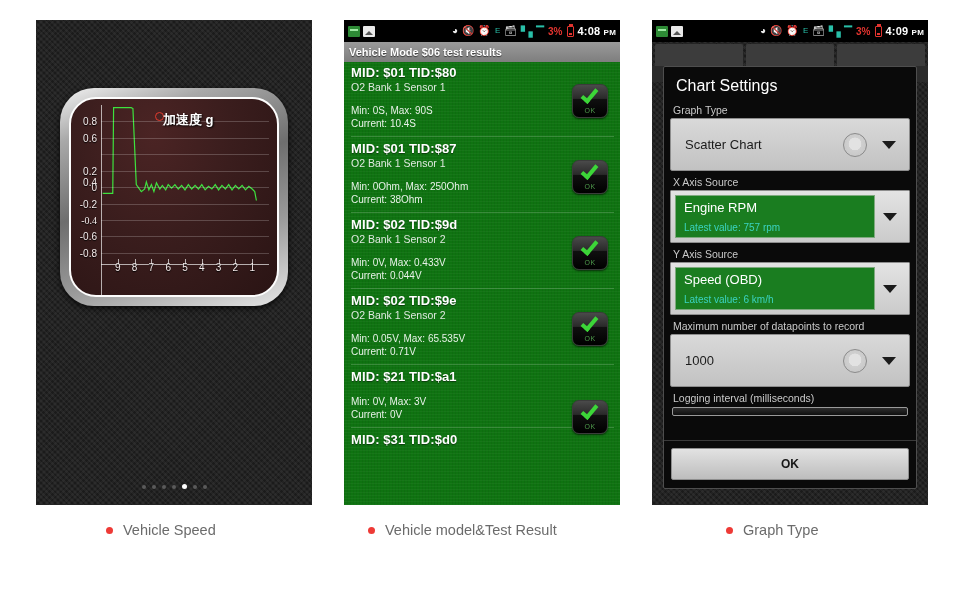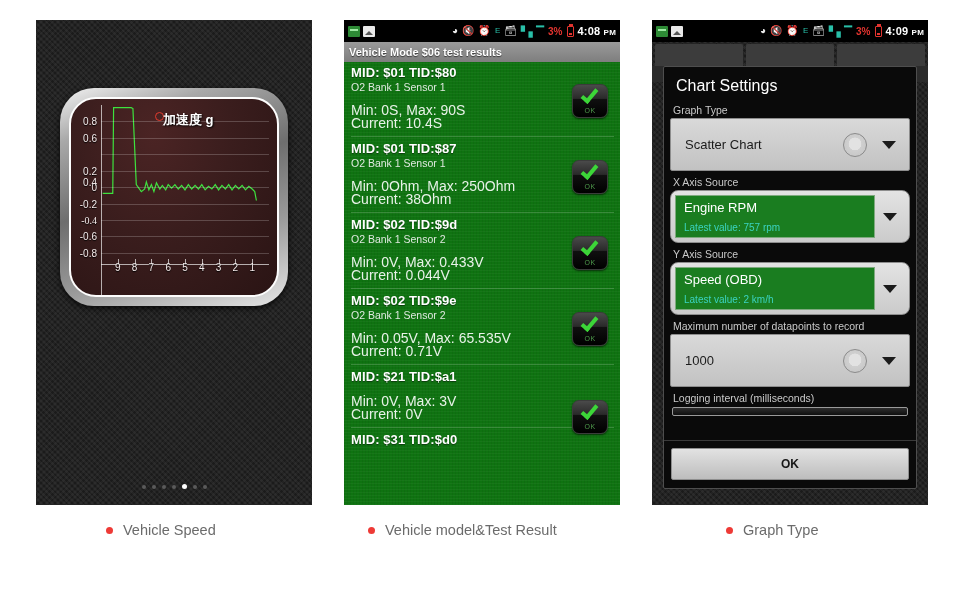--- a/index.html
+++ b/index.html
@@ -107,21 +107,21 @@
     background:
       repeating-linear-gradient(0deg, rgba(255,255,255,.035) 0 1px, rgba(0,0,0,0) 1px 3px),
       repeating-linear-gradient(90deg, rgba(0,0,0,.05) 0 1px, rgba(0,0,0,0) 1px 3px),
       #0f7311;
     overflow: hidden;
   }
   .tr-item { position: relative; padding: 3px 6px 4px 7px; }
   .tr-sep { height: 1px; background: rgba(255,255,255,.18); margin: 2px 6px 1px 7px; }
   .tr-mid { color: #fff; font-weight: bold; font-size: 13px; letter-spacing: .1px; text-shadow: 0 1px 1px rgba(0,0,0,.5); }
   .tr-sub { color: #dfe9df; font-size: 10.5px; margin-top: 1px; }
-  .tr-vals { color: #e8f2e8; font-size: 14px; line-height: 13px; margin-top: 11px; }
+  .tr-vals { color: #e8f2e8; font-size: 10px; line-height: 13px; margin-top: 11px; }
   .okbadge {
     position: absolute; right: 12px; width: 36px; height: 34px; border-radius: 7px;
     background: linear-gradient(#4a4a4a 0%, #2a2a2a 42%, #101010 44%, #000 100%);
     border: 1px solid #3b3b3b;
     box-shadow: 0 1px 2px rgba(0,0,0,.6);
   }
   .okbadge .chk {
     position: absolute; left: 8px; top: 5px; width: 17px; height: 9px;
     border-left: 4px solid #3cd638; border-bottom: 4px solid #3cd638;
     transform: rotate(-50deg);
@@ -156,21 +156,21 @@
     border: 1.5px solid #8b8b8b;
     background: radial-gradient(circle at 50% 45%, #e2e2e2 0 38%, #cfcfcf 40%, #c4c4c4 100%);
   }
   .caret {
     position: absolute; right: 13px; top: 50%; transform: translateY(-50%);
     width: 0; height: 0; border-left: 7px solid transparent; border-right: 7px solid transparent;
     border-top: 8px solid #1b1b1b;
   }
   .spinner-green {
     background: linear-gradient(#e3e3e3,#cbcbcb);
-    border: 1px solid #8d8d8d; border-radius: 8px;
+    border: 1px solid #8d8d8d; border-radius: 1px;
     height: 53px; position: relative; margin-bottom: 4px; padding: 3px;
   }
   .sg-inner {
     position: absolute; left: 4px; top: 4px; bottom: 4px; right: 34px;
     background: #1a7d20; border: 1px solid #7faa7f;
     padding: 4px 0 0 8px;
   }
   .sg-title { color: #ffffff; font-size: 13px; }
   .sg-latest { color: #3bd3c0; font-size: 10px; position: absolute; left: 8px; bottom: 4px; }
   .spinner-green .caret { right: 12px; border-top-color: #1b1b1b; }
@@ -389,21 +389,21 @@
             <div class="sg-title">Engine RPM</div>
             <div class="sg-latest">Latest value: 757 rpm</div>
           </div>
           <span class="caret"></span>
         </div>
 
         <div class="field-label">Y Axis Source</div>
         <div class="spinner-green">
           <div class="sg-inner">
             <div class="sg-title">Speed (OBD)</div>
-            <div class="sg-latest">Latest value: 2 km/h</div>
+            <div class="sg-latest">Latest value: 6 km/h</div>
           </div>
           <span class="caret"></span>
         </div>
 
         <div class="field-label">Maximum number of datapoints to record</div>
         <div class="spinner">
           <span>1000</span>
           <span class="knob"></span>
           <span class="caret"></span>
         </div>

